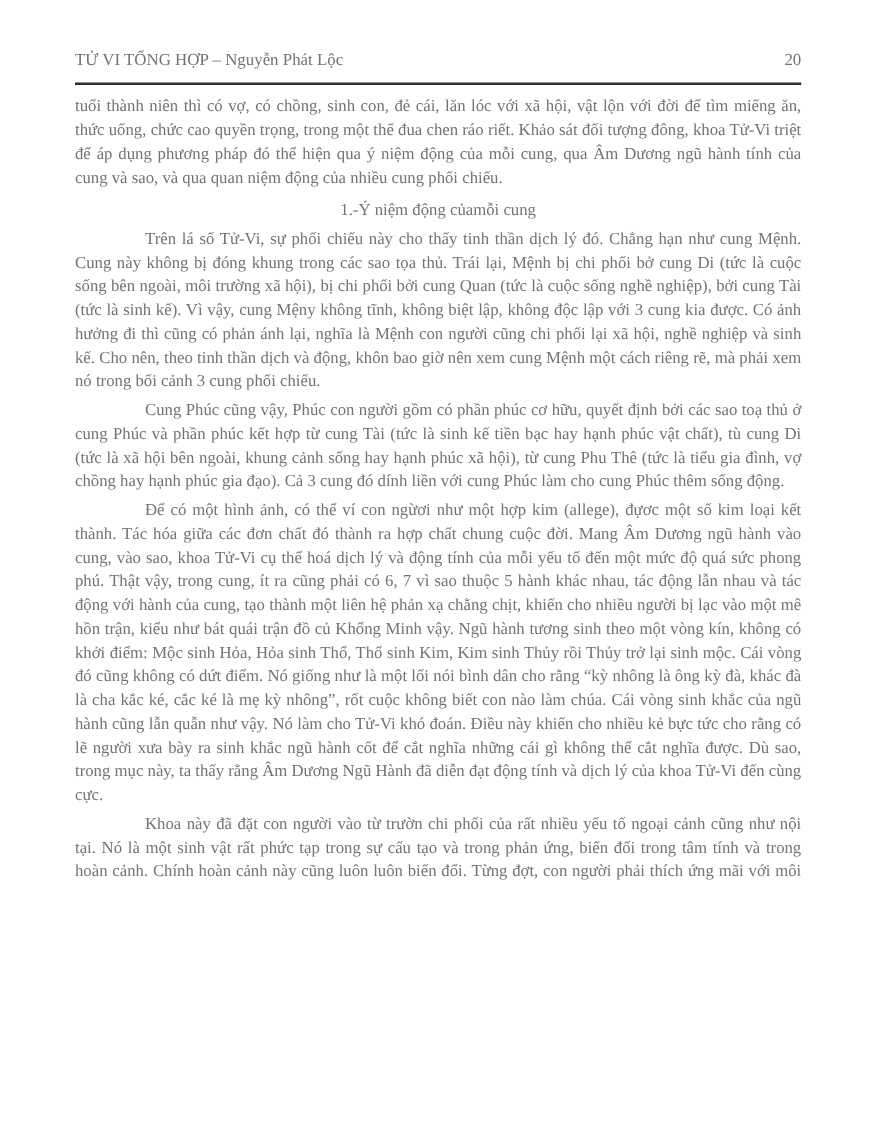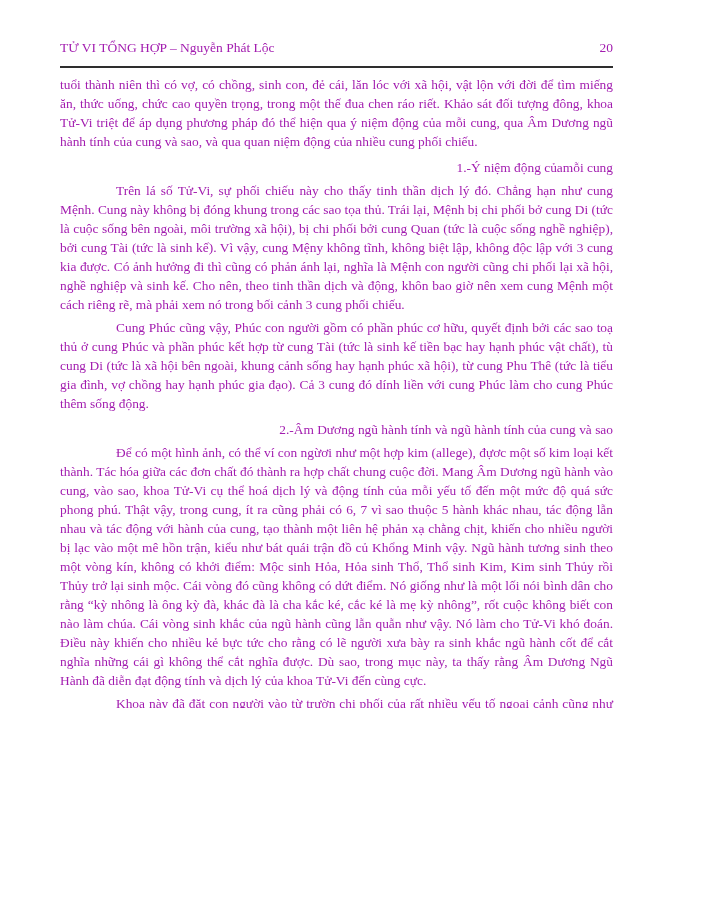--- a/index.html
+++ b/index.html
@@ -6,23 +6,23 @@
     margin: 0;
     padding: 0;
     background: #ffffff;
   }
   .page {
     position: relative;
     width: 705px;
     height: 708px;
     box-sizing: border-box;
     background: #ffffff;
-    color: #a21caf;
+    color: #737373;
     font-family: "Liberation Serif", "DejaVu Serif", serif;
-    padding: 40px 92px 0 60px;
+    padding: 40px 64px 0 60px;
     overflow: hidden;
   }
   .header-row {
     display: flex;
     justify-content: space-between;
     align-items: baseline;
     font-size: 13.5px;
     line-height: 16px;
   }
   .header-rule {
@@ -34,21 +34,21 @@
     margin: 0 0 4px 0;
     font-size: 13.4px;
     line-height: 19px;
     text-align: justify;
   }
   .body-text p.indent {
     text-indent: 56px;
   }
   .body-text p.heading {
     margin: 7px 0 4px 0;
-    text-align: right;
+    text-align: center;
     text-indent: 0;
   }
 </style>
 </head>
 <body>
 
 <div class="page">
 
   <div class="header-row">
     <span>TỬ VI TỔNG HỢP – Nguyễn Phát Lộc</span>
@@ -60,20 +60,19 @@
   <div class="body-text">
     <p>tuổi thành niên thì có vợ, có chồng, sinh con, đẻ cái, lăn lóc với xã hội, vật lộn với đời để tìm miếng ăn, thức uống, chức cao quyền trọng, trong một thế đua chen ráo riết. Khảo sát đối tượng đông, khoa Tử-Vi triệt để áp dụng phương pháp đó thể hiện qua ý niệm động của mỗi cung, qua Âm Dương ngũ hành tính của cung và sao, và qua quan niệm động của nhiều cung phối chiếu.</p>
 
     <p class="heading">1.-Ý niệm động củamỗi cung</p>
 
     <p class="indent">Trên lá số Tử-Vi, sự phối chiếu này cho thấy tinh thần dịch lý đó. Chẳng hạn như cung Mệnh. Cung này không bị đóng khung trong các sao tọa thủ. Trái lại, Mệnh bị chi phối bở cung Di (tức là cuộc sống bên ngoài, môi trường xã hội), bị chi phối bởi cung Quan (tức là cuộc sống nghề nghiệp), bởi cung Tài (tức là sinh kế). Vì vậy, cung Mệny không tĩnh, không biệt lập, không độc lập với 3 cung kia được. Có ảnh hưởng đi thì cũng có phản ánh lại, nghĩa là Mệnh con người cũng chi phối lại xã hội, nghề nghiệp và sinh kế. Cho nên, theo tinh thần dịch và động, khôn bao giờ nên xem cung Mệnh một cách riêng rẽ, mà phải xem nó trong bối cảnh 3 cung phối chiếu.</p>
 
     <p class="indent">Cung Phúc cũng vậy, Phúc con người gồm có phần phúc cơ hữu, quyết định bởi các sao toạ thủ ở cung Phúc và phần phúc kết hợp từ cung Tài (tức là sinh kế tiền bạc hay hạnh phúc vật chất), tù cung Di (tức là xã hội bên ngoài, khung cảnh sống hay hạnh phúc xã hội), từ cung Phu Thê (tức là tiểu gia đình, vợ chồng hay hạnh phúc gia đạo). Cả 3 cung đó dính liền với cung Phúc làm cho cung Phúc thêm sống động.</p>
 
 
-    <p class="heading">2.-Âm Dương ngũ hành tính và ngũ hành tính của cung và sao</p>
 
     <p class="indent">Để có một hình ảnh, có thể ví con ngừơi như một hợp kim (allege), đựơc một số kim loại kết thành. Tác hóa giữa các đơn chất đó thành ra hợp chất chung cuộc đời. Mang Âm Dương ngũ hành vào cung, vào sao, khoa Tử-Vi cụ thể hoá dịch lý và động tính của mỗi yếu tố đến một mức độ quá sức phong phú. Thật vậy, trong cung, ít ra cũng phải có 6, 7 vì sao thuộc 5 hành khác nhau, tác động lẫn nhau và tác động với hành của cung, tạo thành một liên hệ phản xạ chằng chịt, khiến cho nhiều người bị lạc vào một mê hồn trận, kiểu như bát quái trận đồ củ Khổng Minh vậy. Ngũ hành tương sinh theo một vòng kín, không có khởi điểm: Mộc sinh Hỏa, Hỏa sinh Thổ, Thổ sinh Kim, Kim sinh Thủy rồi Thủy trở lại sinh mộc. Cái vòng đó cũng không có dứt điểm. Nó giống như là một lối nói bình dân cho rằng “kỳ nhông là ông kỳ đà, khác đà là cha kắc ké, cắc ké là mẹ kỳ nhông”, rốt cuộc không biết con nào làm chúa. Cái vòng sinh khắc của ngũ hành cũng lẫn quẫn như vậy. Nó làm cho Tử-Vi khó đoán. Điều này khiến cho nhiều kẻ bực tức cho rằng có lẽ người xưa bày ra sinh khắc ngũ hành cốt để cắt nghĩa những cái gì không thể cắt nghĩa được. Dù sao, trong mục này, ta thấy rằng Âm Dương Ngũ Hành đã diễn đạt động tính và dịch lý của khoa Tử-Vi đến cùng cực.</p>
 
     <p class="indent">Khoa này đã đặt con người vào từ trườn chi phối của rất nhiều yếu tố ngoại cảnh cũng như nội tại. Nó là một sinh vật rất phức tạp trong sự cấu tạo và trong phản ứng, biến đổi trong tâm tính và trong hoàn cảnh. Chính hoàn cảnh này cũng luôn luôn biến đổi. Từng đợt, con người phải thích ứng mãi với môi sinh mới: tuổi niên thiếu sống với cha mẹ, anh em, lớn lên sống với vợ chồng, con</p>
   </div>
 
 </div>
 
 </body></html>

